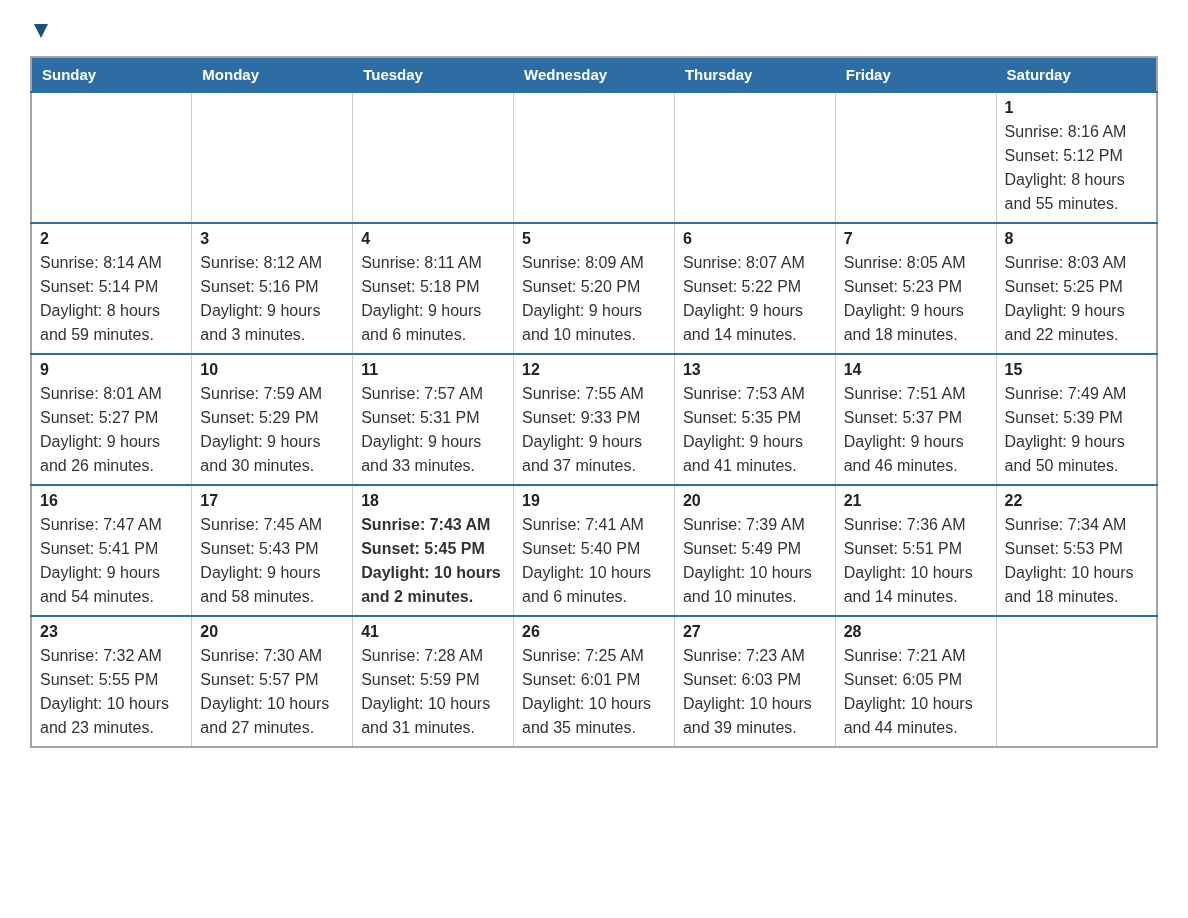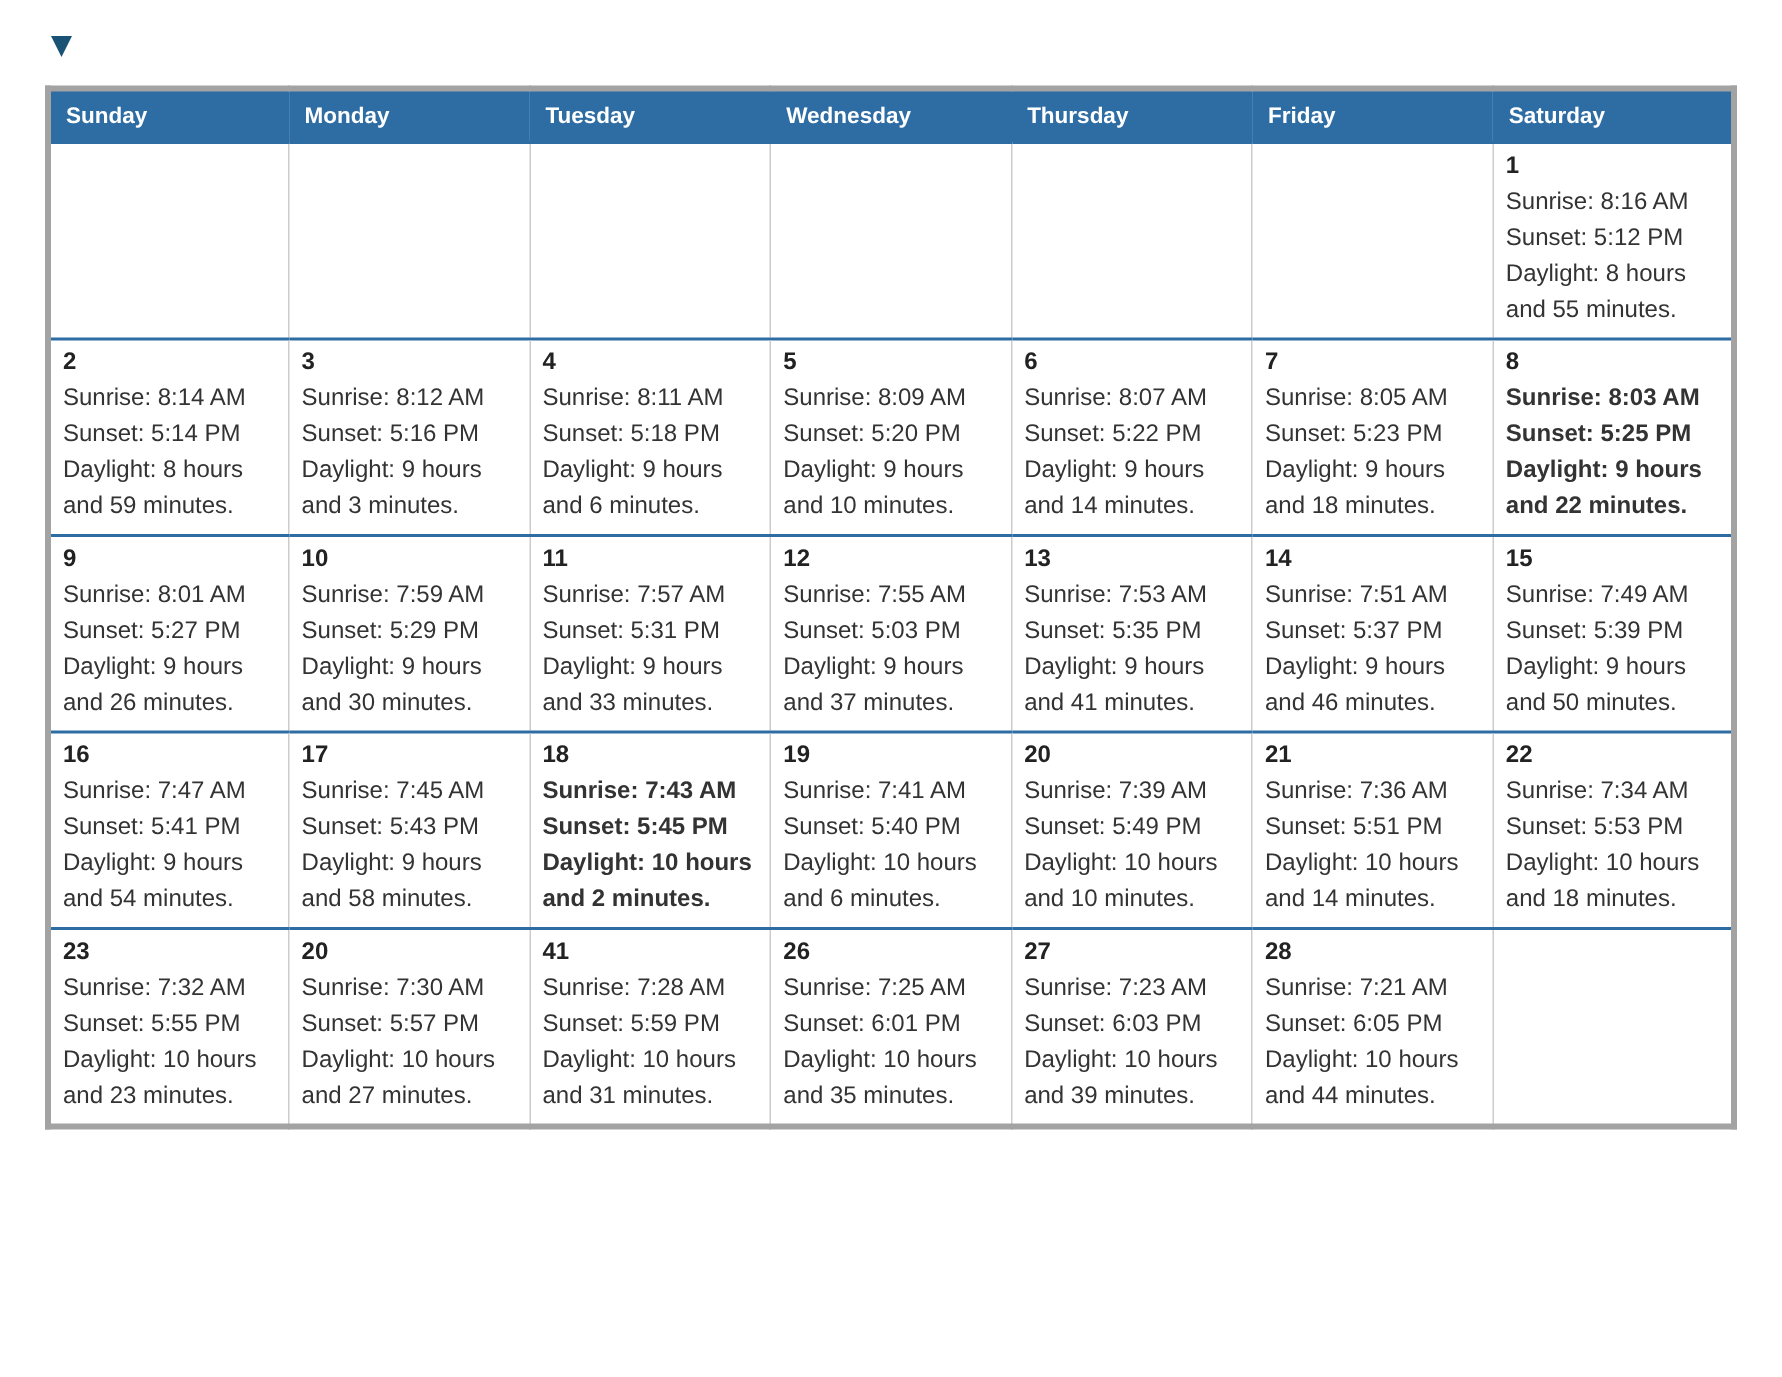--- a/index.html
+++ b/index.html
@@ -27,21 +27,21 @@
       line-height: 1.1;
     }
     .location {
       font-size: 20px;
       color: #444;
       margin-top: 4px;
     }
     .calendar {
       width: 100%;
       border-collapse: collapse;
-      border: 4px solid #a3a3a3;
+      border: 2px solid #a3a3a3;
     }
     .calendar th {
       background-color: #2e6da4;
       color: #fff;
       font-size: 15px;
       font-weight: bold;
       padding: 8px 10px;
       text-align: left;
       border: 1px solid #2e6da4;
     }
@@ -186,21 +186,21 @@
 Daylight: 9 hours and 14 minutes.</div>
         </td>
         <td>
           <span class="day-number">7</span>
           <div class="day-info" style="white-space: pre-line;">Sunrise: 8:05 AM
 Sunset: 5:23 PM
 Daylight: 9 hours and 18 minutes.</div>
         </td>
         <td>
           <span class="day-number">8</span>
-          <div class="day-info" style="white-space: pre-line; font-weight: bold;">Sunrise: 8:03 AM
+          <div class="day-info" style="white-space: pre-line;">Sunrise: 8:03 AM
 Sunset: 5:25 PM
 Daylight: 9 hours and 22 minutes.</div>
         </td>
       </tr>
       <tr>
         <td>
           <span class="day-number">9</span>
           <div class="day-info" style="white-space: pre-line;">Sunrise: 8:01 AM
 Sunset: 5:27 PM
 Daylight: 9 hours and 26 minutes.</div>
@@ -213,21 +213,21 @@
         </td>
         <td>
           <span class="day-number">11</span>
           <div class="day-info" style="white-space: pre-line;">Sunrise: 7:57 AM
 Sunset: 5:31 PM
 Daylight: 9 hours and 33 minutes.</div>
         </td>
         <td>
           <span class="day-number">12</span>
           <div class="day-info" style="white-space: pre-line;">Sunrise: 7:55 AM
-Sunset: 5:03 PM
+Sunset: 9:33 PM
 Daylight: 9 hours and 37 minutes.</div>
         </td>
         <td>
           <span class="day-number">13</span>
           <div class="day-info" style="white-space: pre-line;">Sunrise: 7:53 AM
 Sunset: 5:35 PM
 Daylight: 9 hours and 41 minutes.</div>
         </td>
         <td>
           <span class="day-number">14</span>

